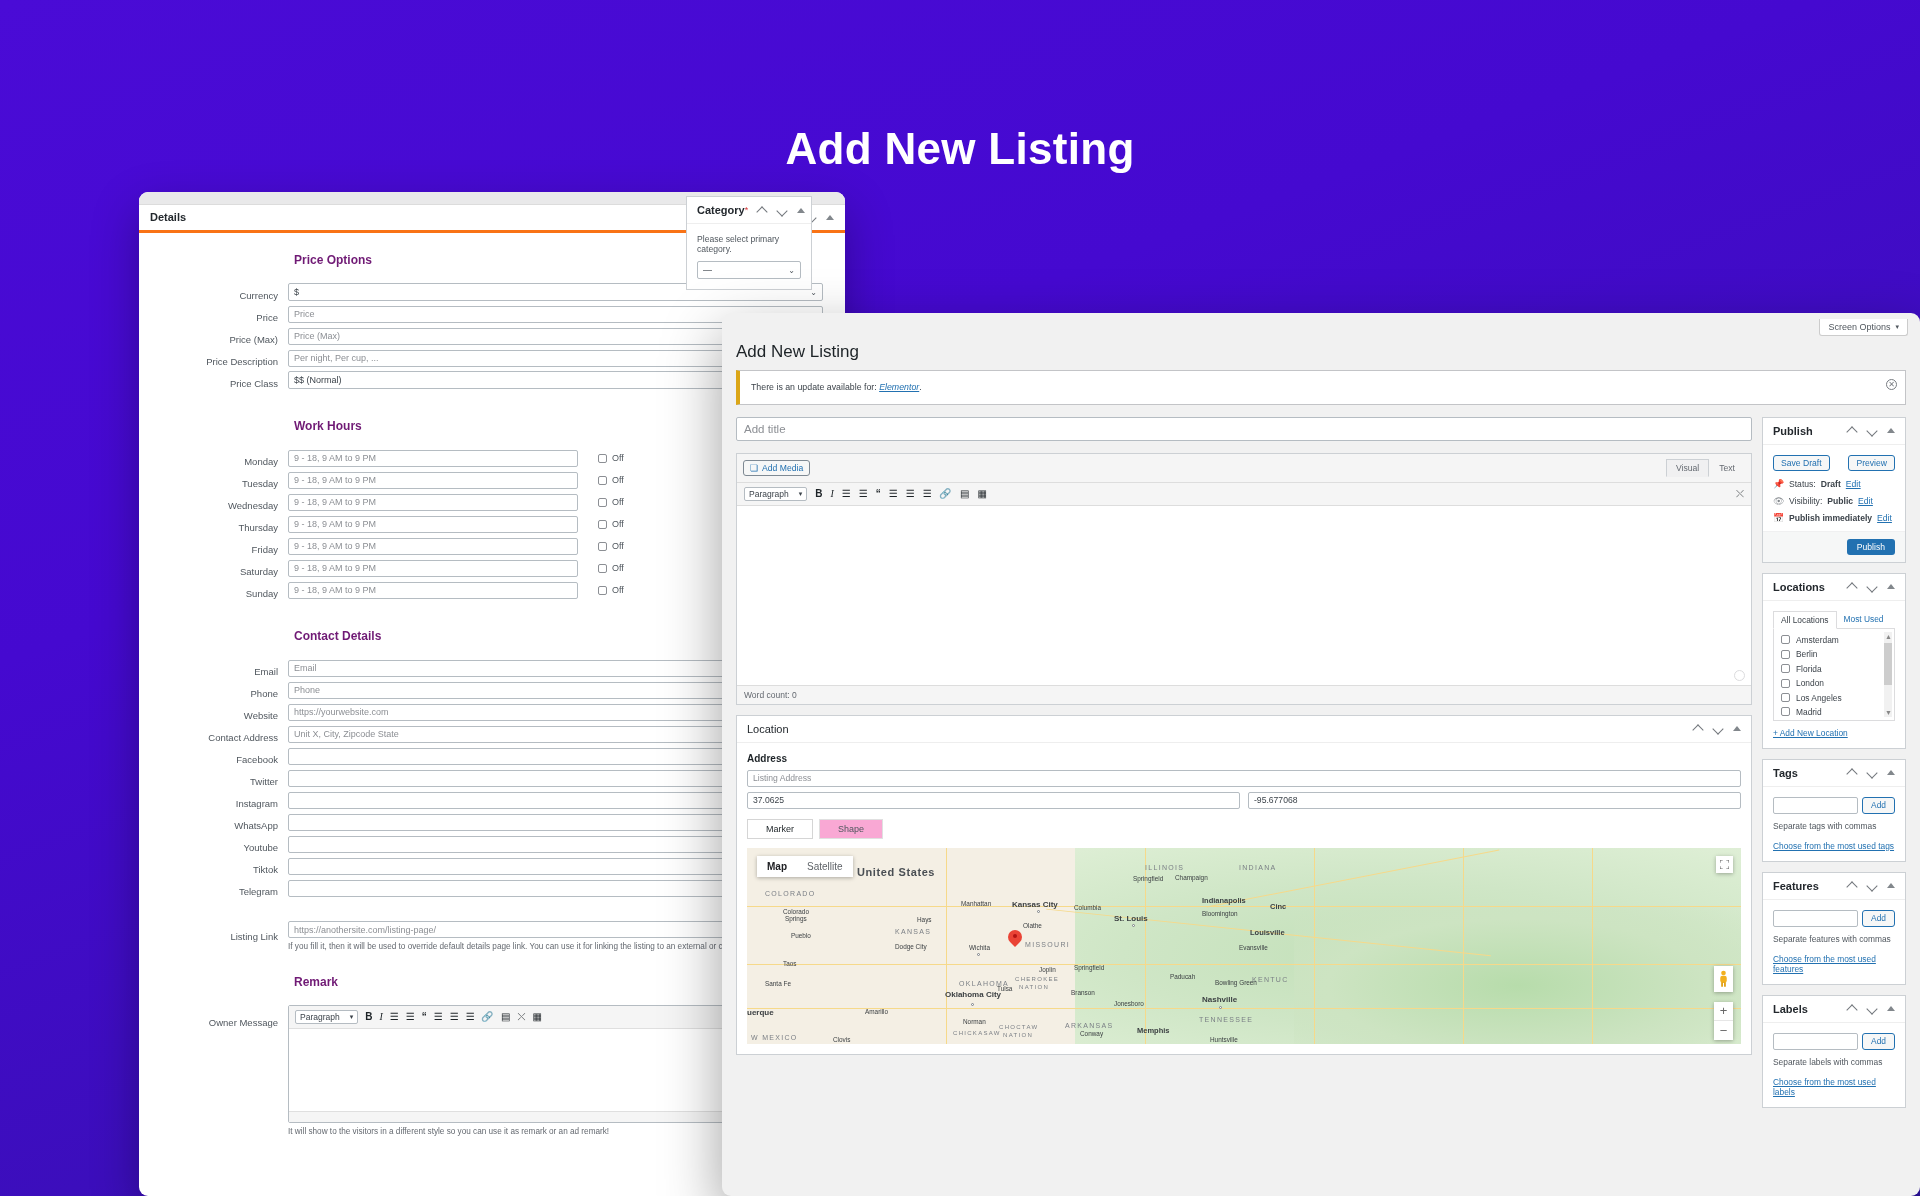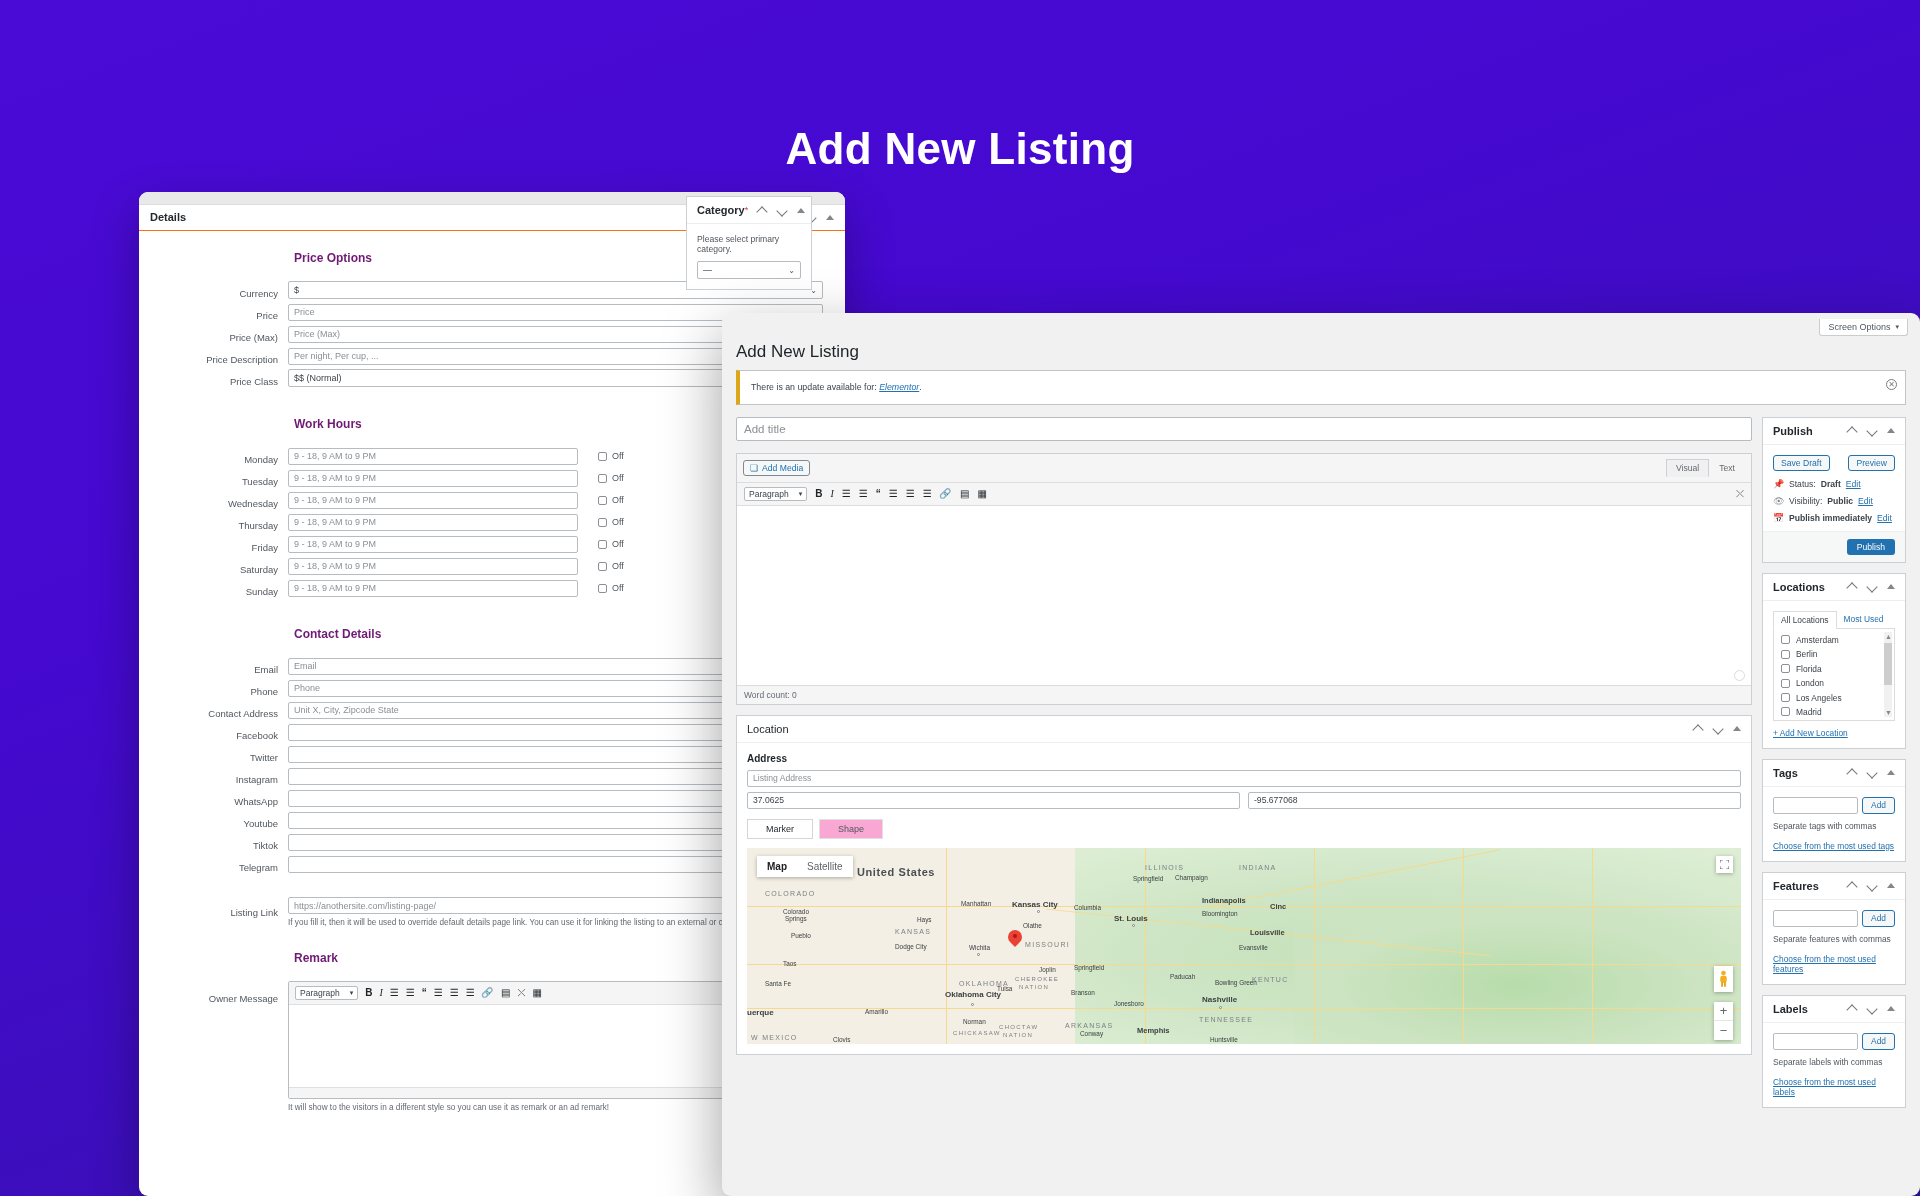--- a/index.html
+++ b/index.html
@@ -40,21 +40,21 @@
   .tri { width: 0; height: 0; border-left: 4px solid transparent; border-right: 4px solid transparent;
          border-bottom: 5px solid #82878c; cursor: pointer; }
 
   
   #back-window { left: 139px; top: 192px; width: 706px; height: 1004px; background: #fff; }
   .back-topbar {
     height: 13px; background: #e9e9ea; border-bottom: 1px solid #dcdcdc;
   }
   .details-head {
     display: flex; align-items: center; justify-content: space-between;
-    padding: 6px 11px 7px; border-bottom: 1px solid #f97316; background: #fff;
+    padding: 6px 11px 7px; border-bottom: 3px solid #f97316; background: #fff;
   }
   .details-head .pb-title { font-size: 11px; }
   .details-body { padding: 20px 22px 0 8px; }
   .sec-title { font-size: 12px; font-weight: bold; color: #701a75; margin: 0 17px 16px 147px; }
   .frow { display: flex; align-items: center; margin-bottom: 4px; }
   .flabel {
     width: 141px; text-align: right; padding-right: 10px;
     font-size: 9.5px; color: #50575e; flex: none; margin-top: 7px;
   }
   .fctl { flex: 1; }
@@ -333,20 +333,26 @@
         <div class="frow">
           <div class="flabel">Email</div>
           <div class="fctl">
             <div class="finput">Email</div>
           </div>
         </div>
         <div class="frow">
           <div class="flabel">Phone</div>
           <div class="fctl">
             <div class="finput">Phone</div>
+          </div>
+        </div>
+        <div class="frow">
+          <div class="flabel">Website</div>
+          <div class="fctl">
+            <div class="finput">https://yourwebsite.com</div>
           </div>
         </div>
         <div class="frow">
           <div class="flabel">Contact Address</div>
           <div class="fctl">
             <div class="finput">Unit X, City, Zipcode State</div>
           </div>
         </div>
         <div class="frow">
           <div class="flabel">Facebook</div>

